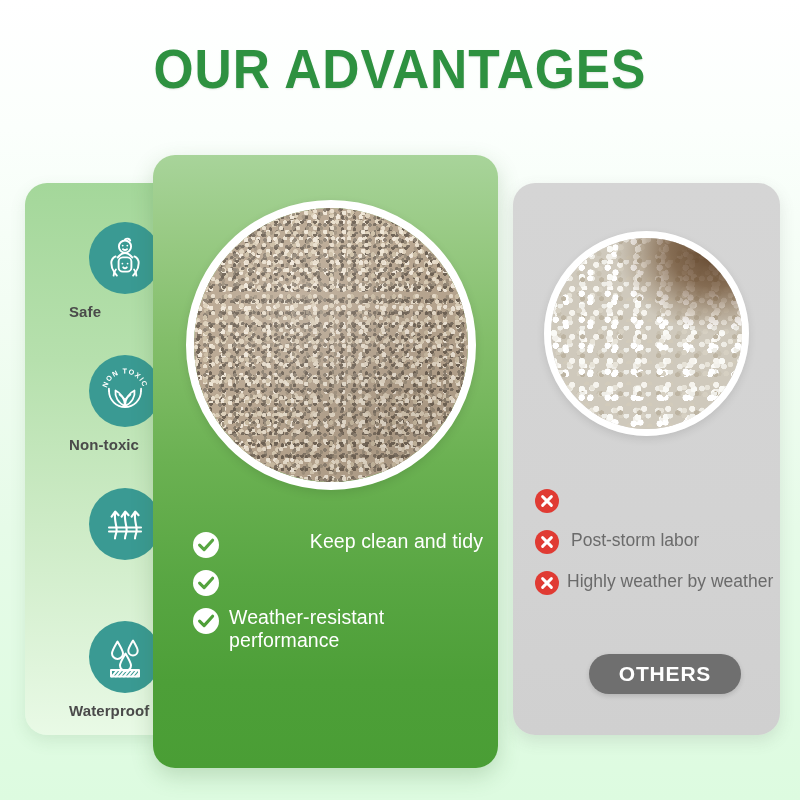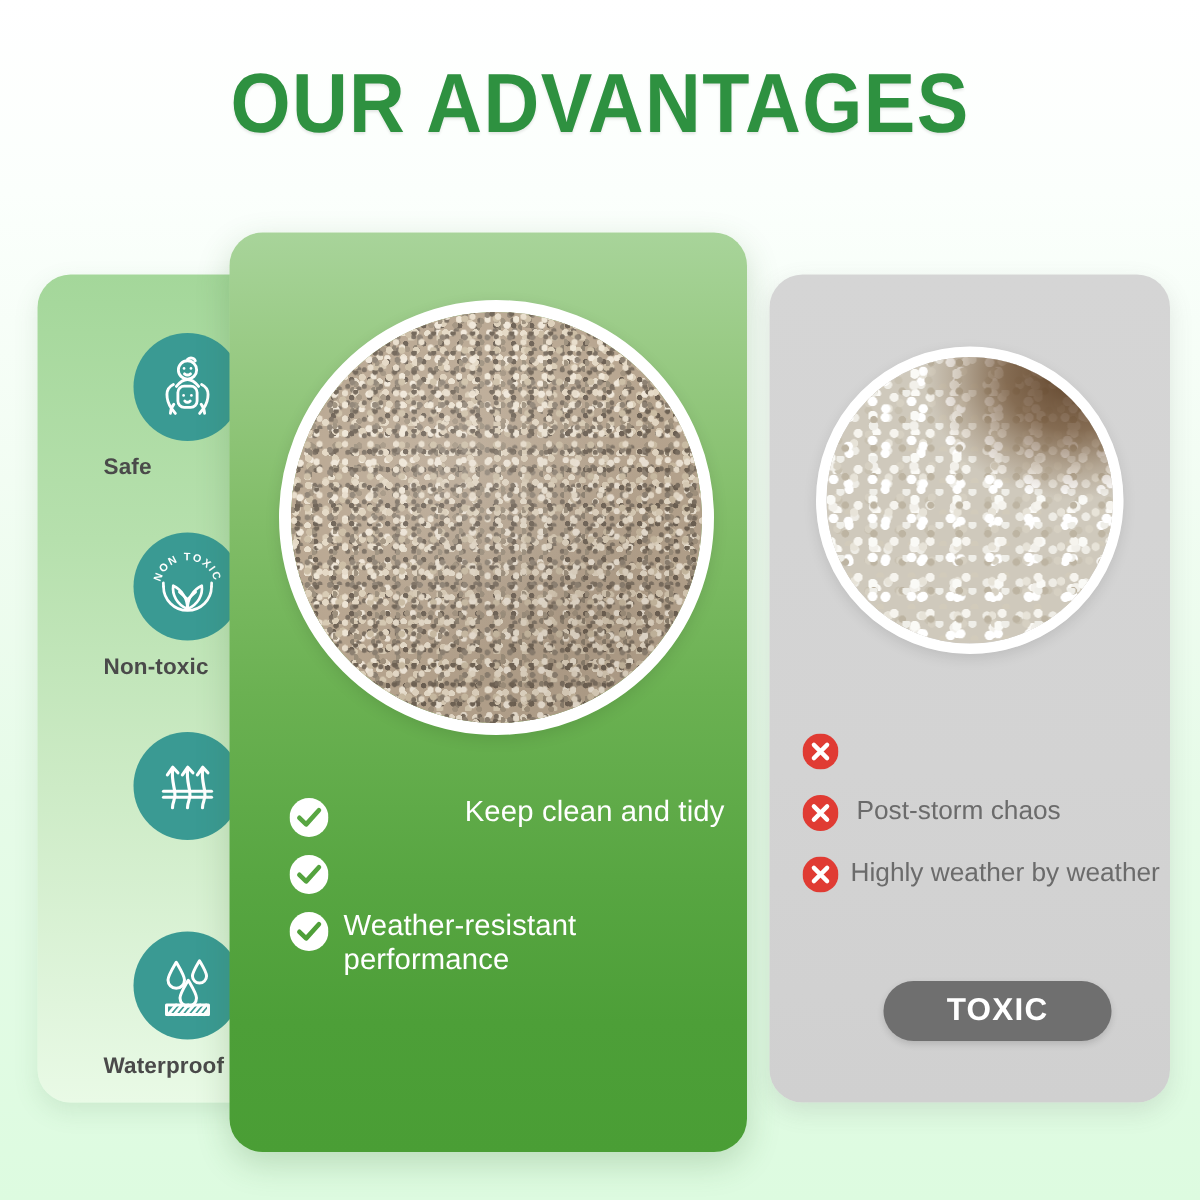--- a/index.html
+++ b/index.html
@@ -342,26 +342,26 @@
         <circle cx="12" cy="12" r="12" fill="#e03b33"></circle>
         <path d="M7.6 7.6 L16.4 16.4 M16.4 7.6 L7.6 16.4" stroke="#ffffff" stroke-width="2.9" stroke-linecap="round"></path>
       </svg>
     </div>
 
     <div class="x-item">
       <svg class="x-icon" viewBox="0 0 24 24">
         <circle cx="12" cy="12" r="12" fill="#e03b33"></circle>
         <path d="M7.6 7.6 L16.4 16.4 M16.4 7.6 L7.6 16.4" stroke="#ffffff" stroke-width="2.9" stroke-linecap="round"></path>
       </svg>
-      <div class="x-text" style="margin-left:4px">Post-storm chaos</div>
+      <div class="x-text" style="margin-left:4px">Post-storm labor</div>
     </div>
 
     <div class="x-item">
       <svg class="x-icon" viewBox="0 0 24 24">
         <circle cx="12" cy="12" r="12" fill="#e03b33"></circle>
         <path d="M7.6 7.6 L16.4 16.4 M16.4 7.6 L7.6 16.4" stroke="#ffffff" stroke-width="2.9" stroke-linecap="round"></path>
       </svg>
       <div class="x-text">Highly weather by weather</div>
     </div>
   </div>
 
-  <div class="others-badge">TOXIC</div>
+  <div class="others-badge">OTHERS</div>
 </div>
 
 </body></html>

